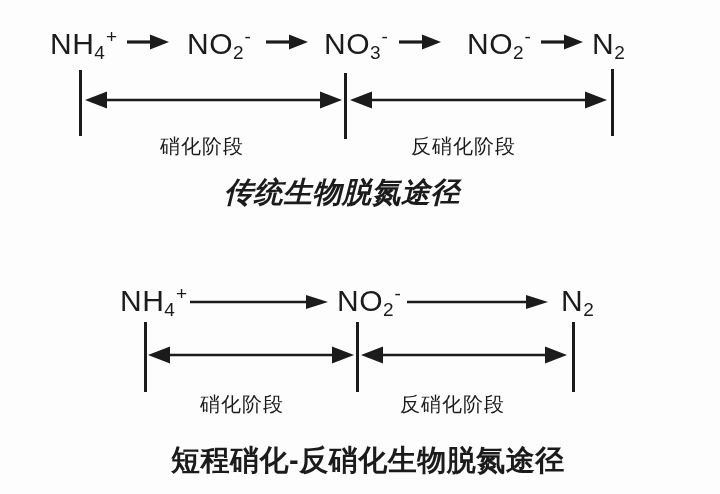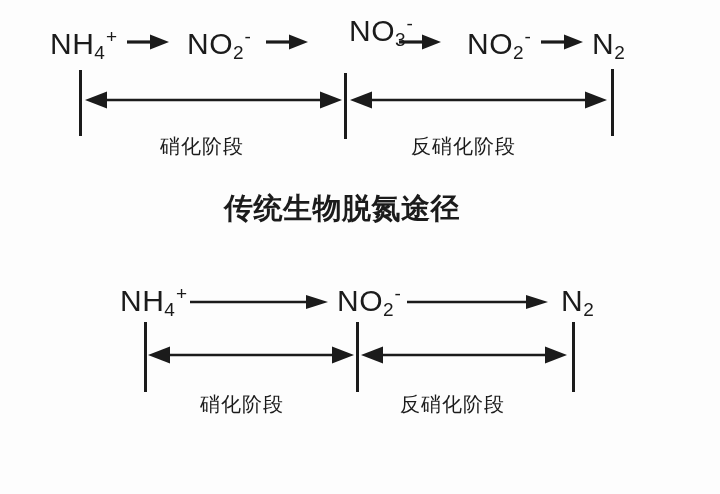--- a/index.html
+++ b/index.html
@@ -58,21 +58,21 @@
         <polygon points="23,1.5 42,9 23,16.5"></polygon>
       </svg>
 
     <div class="formula" style="left:187px; top:27px;"><span>NO</span><span class="sub">2</span><span class="sup">-</span></div>
 
     <svg class="arrow" style="left:266px; top:33px;" width="42" height="18" viewBox="0 0 42 18">
         <line x1="0" y1="9" x2="26" y2="9" stroke-width="3.2"></line>
         <polygon points="23,1.5 42,9 23,16.5"></polygon>
       </svg>
 
-    <div class="formula" style="left:324px; top:14px;margin-left:25px;"><span>NO</span><span class="sub">3</span><span class="sup">-</span></div>
+    <div class="formula" style="left:324px; top:27px;"><span>NO</span><span class="sub">3</span><span class="sup">-</span></div>
 
     <svg class="arrow" style="left:399px; top:33px;" width="42" height="18" viewBox="0 0 42 18">
         <line x1="0" y1="9" x2="26" y2="9" stroke-width="3.2"></line>
         <polygon points="23,1.5 42,9 23,16.5"></polygon>
       </svg>
 
     <div class="formula" style="left:467px; top:27px;"><span>NO</span><span class="sub">2</span><span class="sup">-</span></div>
 
     <svg class="arrow" style="left:541px; top:33px;" width="42" height="18" viewBox="0 0 42 18">
         <line x1="0" y1="9" x2="26" y2="9" stroke-width="3.2"></line>
@@ -92,21 +92,21 @@
       </svg>
     <svg class="arrow" style="left:350px; top:90px;" width="257" height="20" viewBox="0 0 257 20">
         <line x1="16" y1="10" x2="241" y2="10" stroke-width="2.4"></line>
         <polygon points="0,10 22,1.5 22,18.5"></polygon>
         <polygon points="257,10 235,1.5 235,18.5"></polygon>
       </svg>
 
     <div class="stage" style="left:160px; top:133px;">硝化阶段</div>
     <div class="stage" style="left:411px; top:133px;">反硝化阶段</div>
 
-    <div class="title" style="left:224px; top:189px;">传统生物脱氮途径</div>
+    <div class="title" style="left:224px; top:173px;font-style:italic;">传统生物脱氮途径</div>
   </section>
 
   <section class="layer">
 
     <div class="formula" style="left:120px; top:284px;"><span>NH</span><span class="sub">4</span><span class="sup">+</span></div>
 
     <svg class="arrow" style="left:190px; top:293px;" width="138" height="18" viewBox="0 0 138 18">
         <line x1="0" y1="9" x2="119" y2="9" stroke-width="2.4"></line>
         <polygon points="116,2 138,9 116,16"></polygon>
       </svg>
@@ -131,15 +131,16 @@
       </svg>
     <svg class="arrow" style="left:361px; top:345px;" width="206" height="20" viewBox="0 0 206 20">
         <line x1="16" y1="10" x2="190" y2="10" stroke-width="2.4"></line>
         <polygon points="0,10 22,1.5 22,18.5"></polygon>
         <polygon points="206,10 184,1.5 184,18.5"></polygon>
       </svg>
 
     <div class="stage" style="left:200px; top:391px;">硝化阶段</div>
     <div class="stage" style="left:400px; top:391px;">反硝化阶段</div>
 
+    <div class="title" style="left:171px; top:441px;">短程硝化-反硝化生物脱氮途径</div>
   </section>
 
 </div>
 
 </body></html>

